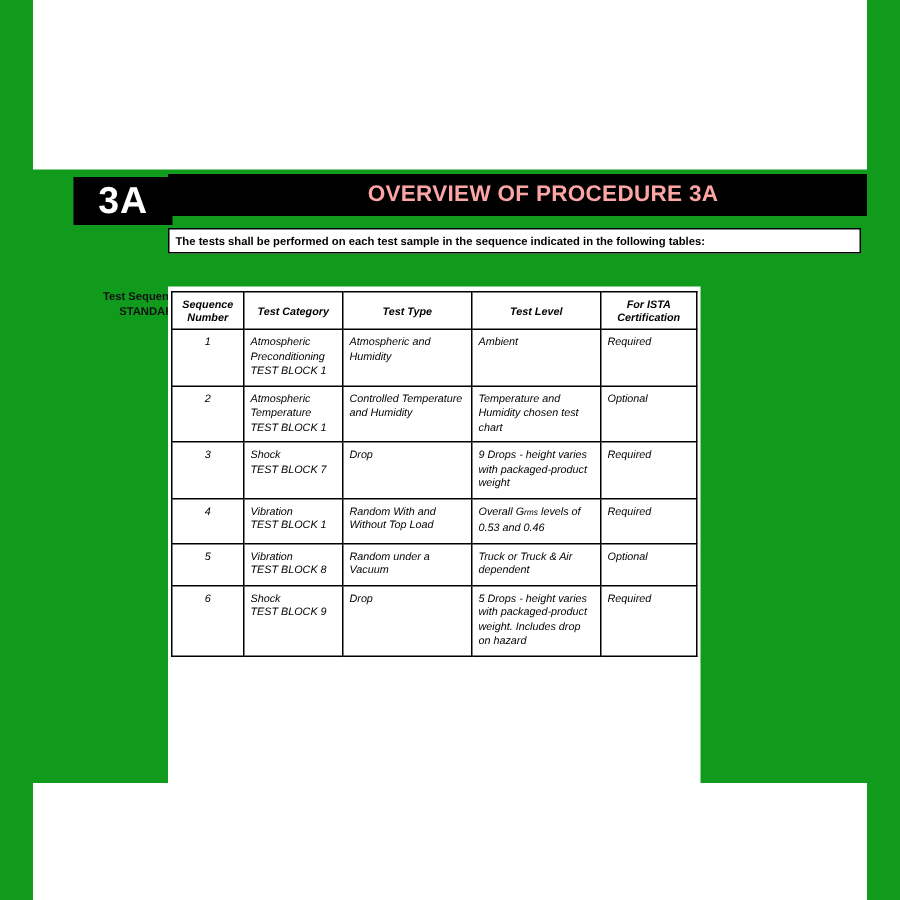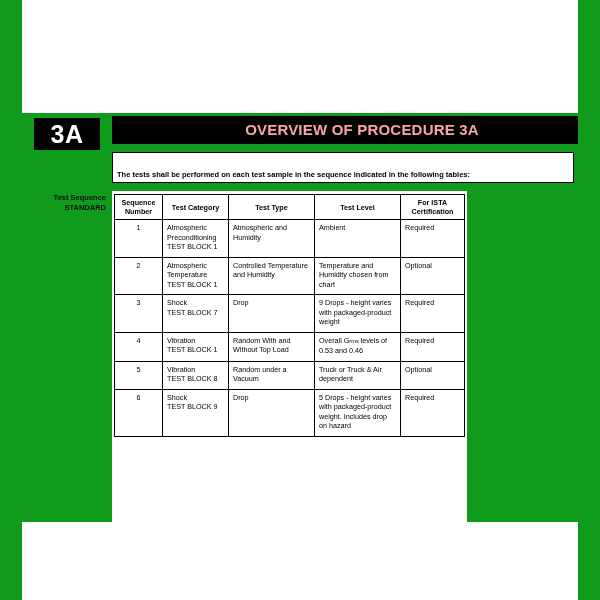--- a/index.html
+++ b/index.html
@@ -47,21 +47,21 @@
   .slide {
     position: absolute;
     left: 22px; top: 113px;
     width: 556px; height: 409px;
     background: #119b1c;
     overflow: hidden;
   }
   
   .left-col {
     position: absolute;
-    left: 0; top: 0;
+    left: 15px; top: 0;
     width: 90px; height: 409px;
   }
   .tab-3a {
     position: absolute;
     left: 12px; top: 5px;
     width: 66px; height: 32px;
     background: #000000;
     color: #ffffff;
     font-size: 25px;
     font-weight: bold;
@@ -98,21 +98,21 @@
     line-height: 28px;
     letter-spacing: 0.2px;
   }
   .intro-bar {
     position: absolute;
     left: 0; top: 39px;
     width: 462px;
     background: #ffffff;
     border: 1px solid #000000;
     box-sizing: border-box;
-    padding: 17px 4px 3px 4px;
+    padding: 3px 4px 3px 4px;
     font-size: 7.5px;
     font-weight: bold;
     color: #000000;
   }
   .section-title {
     position: absolute;
     left: 2px; top: 61px;
     font-size: 11.5px;
     font-weight: bold;
     color: #000000;
@@ -132,20 +132,21 @@
     background: #ffffff;
     table-layout: fixed;
   }
   table.spec th, table.spec td {
     border: 1px solid #000000;
     font-size: 7.2px;
     color: #000000;
     vertical-align: top;
     padding: 3px 4px 5px 4px;
     line-height: 9.5px;
+    font-style: italic;
   }
   table.spec th {
     text-align: center;
     font-weight: bold;
     vertical-align: middle;
     padding: 3px 2px;
     line-height: 9px;
   }
   table.spec td.num {
     text-align: center;
@@ -219,21 +220,21 @@
             <td>Required</td>
           </tr>
           <tr>
             <td class="num">2</td>
             <td>
               <span class="nowrapline">Atmospheric</span>
               <span class="nowrapline">Temperature</span>
               <span class="nowrapline">TEST BLOCK 1</span>
             </td>
             <td>Controlled Temperature and Humidity</td>
-            <td>Temperature and Humidity chosen from chart</td>
+            <td>Temperature and Humidity chosen test chart</td>
             <td>Optional</td>
           </tr>
           <tr>
             <td class="num">3</td>
             <td>
               <span class="nowrapline">Shock</span>
               <span class="nowrapline">TEST BLOCK 7</span>
             </td>
             <td>Drop</td>
             <td>9 Drops - height varies with packaged-product weight</td>

